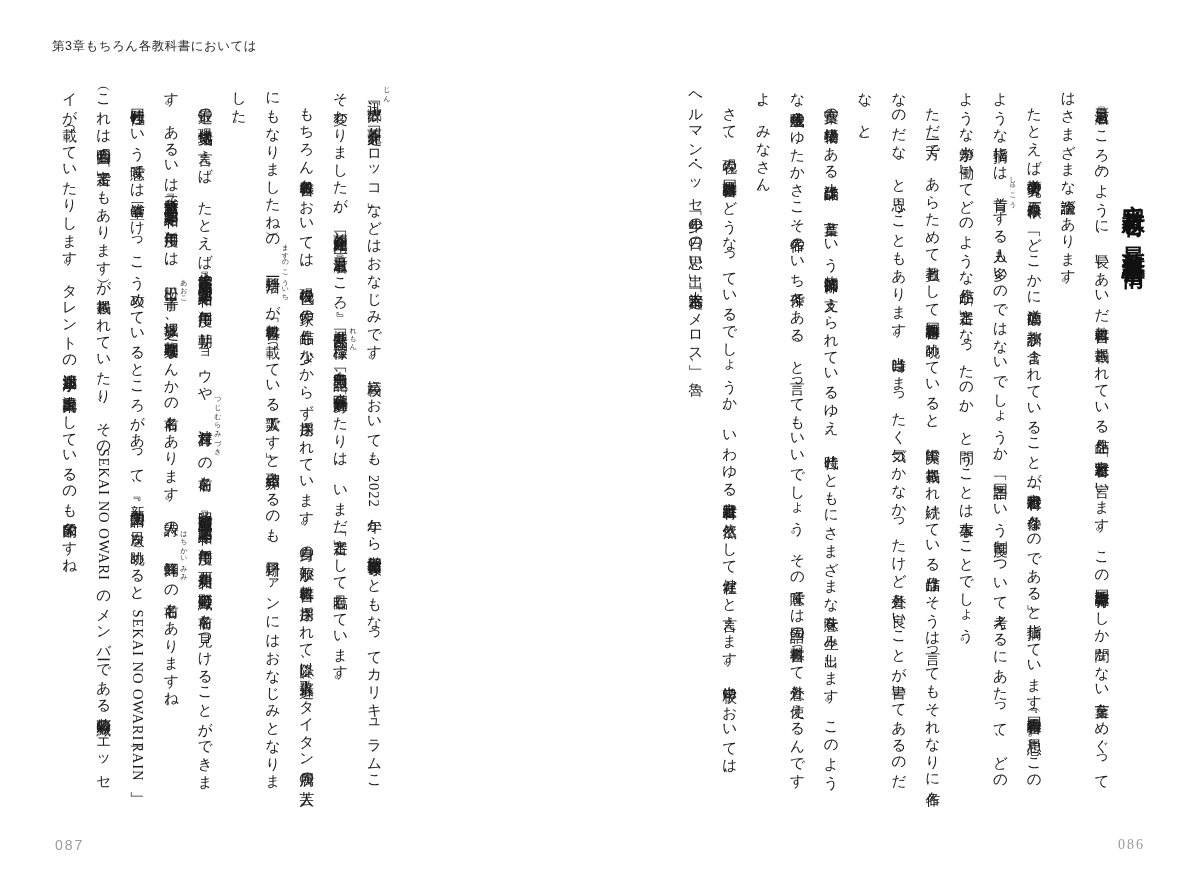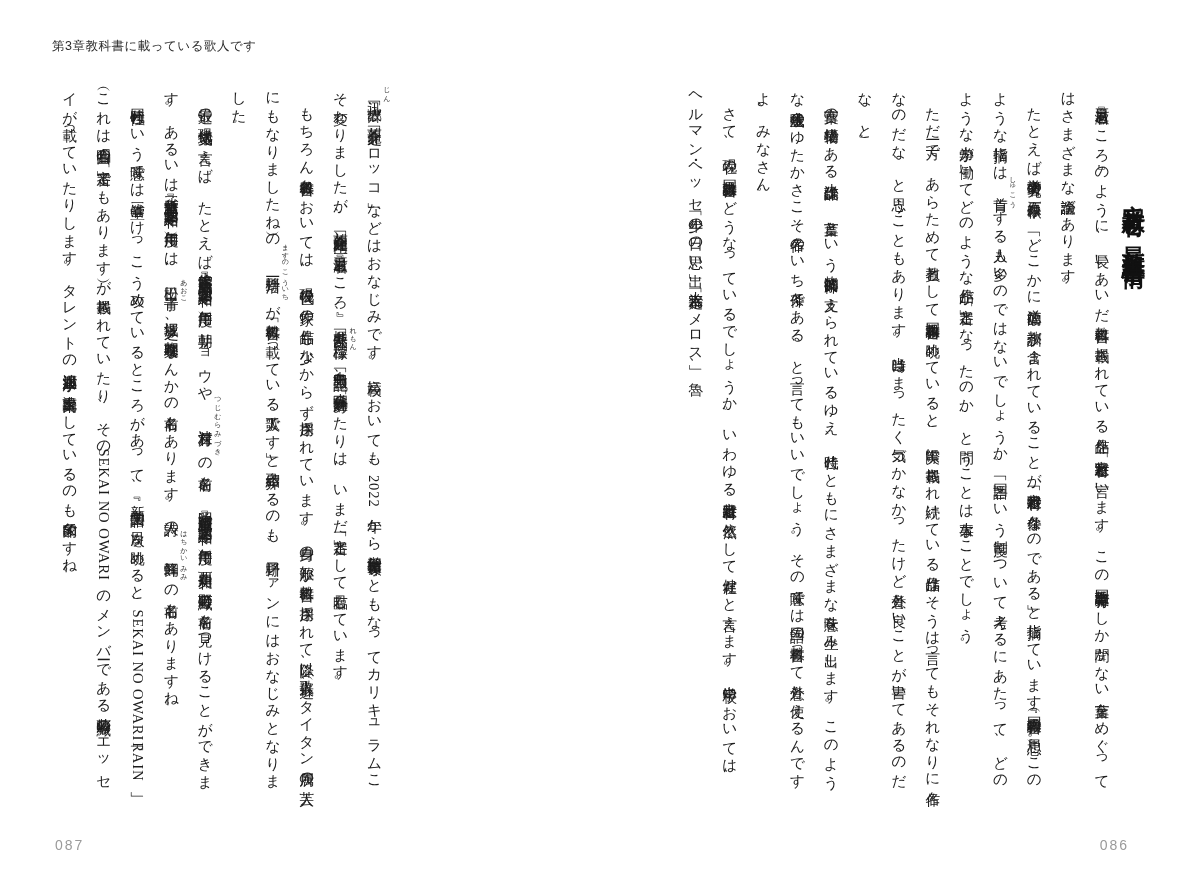--- a/index.html
+++ b/index.html
@@ -37,21 +37,21 @@
   
   .folio {
     position: absolute;
     bottom: 36px;
     font-size: 14px;
     letter-spacing: 2px;
     color: #9a9a9a;
     font-family: "Liberation Sans", "DejaVu Sans", sans-serif;
   }
   .folio.left  { left: 55px; }
-  .folio.right { right: 71px; }
+  .folio.right { right: 55px; font-family: Liberation Serif, serif; }
 
   
   .page {
     position: absolute;
     top: 82px;
     height: 700px;
   }
   .page.right-page { right: 52px; width: 470px; }
   .page.left-page  { left: 52px;  width: 470px; }
 
@@ -95,21 +95,21 @@
     color: #333;
     font-weight: 400;
   }
 </style>
 </head>
 <body>
 
 <div id="spread">
 
   <div class="running-head">
-    <span class="chap-no">第3章</span><span>教科書に載っている歌人です</span>
+    <span class="chap-no">第3章</span><span>もちろん各教科書においては</span>
   </div>
 
   <div class="page right-page">
     <div class="sec-title">定番教材と最新教科書事情</div>
     <div class="vbody" id="right-body">
         <div class="para"><span>夏目漱石『こころ』のように、長いあいだ教科書に掲載されている作品を「定番教材」と言います。この国語教育業界でしか聞かない言葉をめぐってはさまざまな議論があります。</span></div>
         <div class="para"><span>たとえば文学研究者の石原千秋は、「どこかに道徳的な教訓が含まれていることが「定番教材」の条件なのである」と指摘しています（『国語教科書の思想』）。このような指摘には</span><ruby>首肯<rt>しゅこう</rt></ruby><span>する人も多いのではないでしょうか。「国語」という制度について考えるにあたって、どのような力学が働いてどのような作品が「定番」となったのか、と問うことは大事なことでしょう。</span></div>
         <div class="para"><span>ただ一方で、あらためて教員として国語教科書を眺めていると、実際に掲載され続けている作品はそうは言ってもそれなりに名作なのだな、と思うこともあります。当時はまったく気づかなかったけど意外と良いことが書いてあるのだな、と。</span></div>
         <div class="para"><span>言葉の構築物である小説作品は、言葉という物質的条件に支えられているゆえ、時代とともにさまざまな意味を生み出します。このような意味生成のゆたかさこそ名作のいち条件である、と言ってもいいでしょう。その意味では国語の教科書って意外と使えるんですよ、みなさん。</span></div>
         <div class="para"><span>さて、現在の国語教科書はどうなっているでしょうか。いわゆる定番教材は依然として健在だと言えます。中学校においては、ヘルマン・ヘッセ「少年の日の思い出」、太宰治「走れメロス」、魯</span></div>

